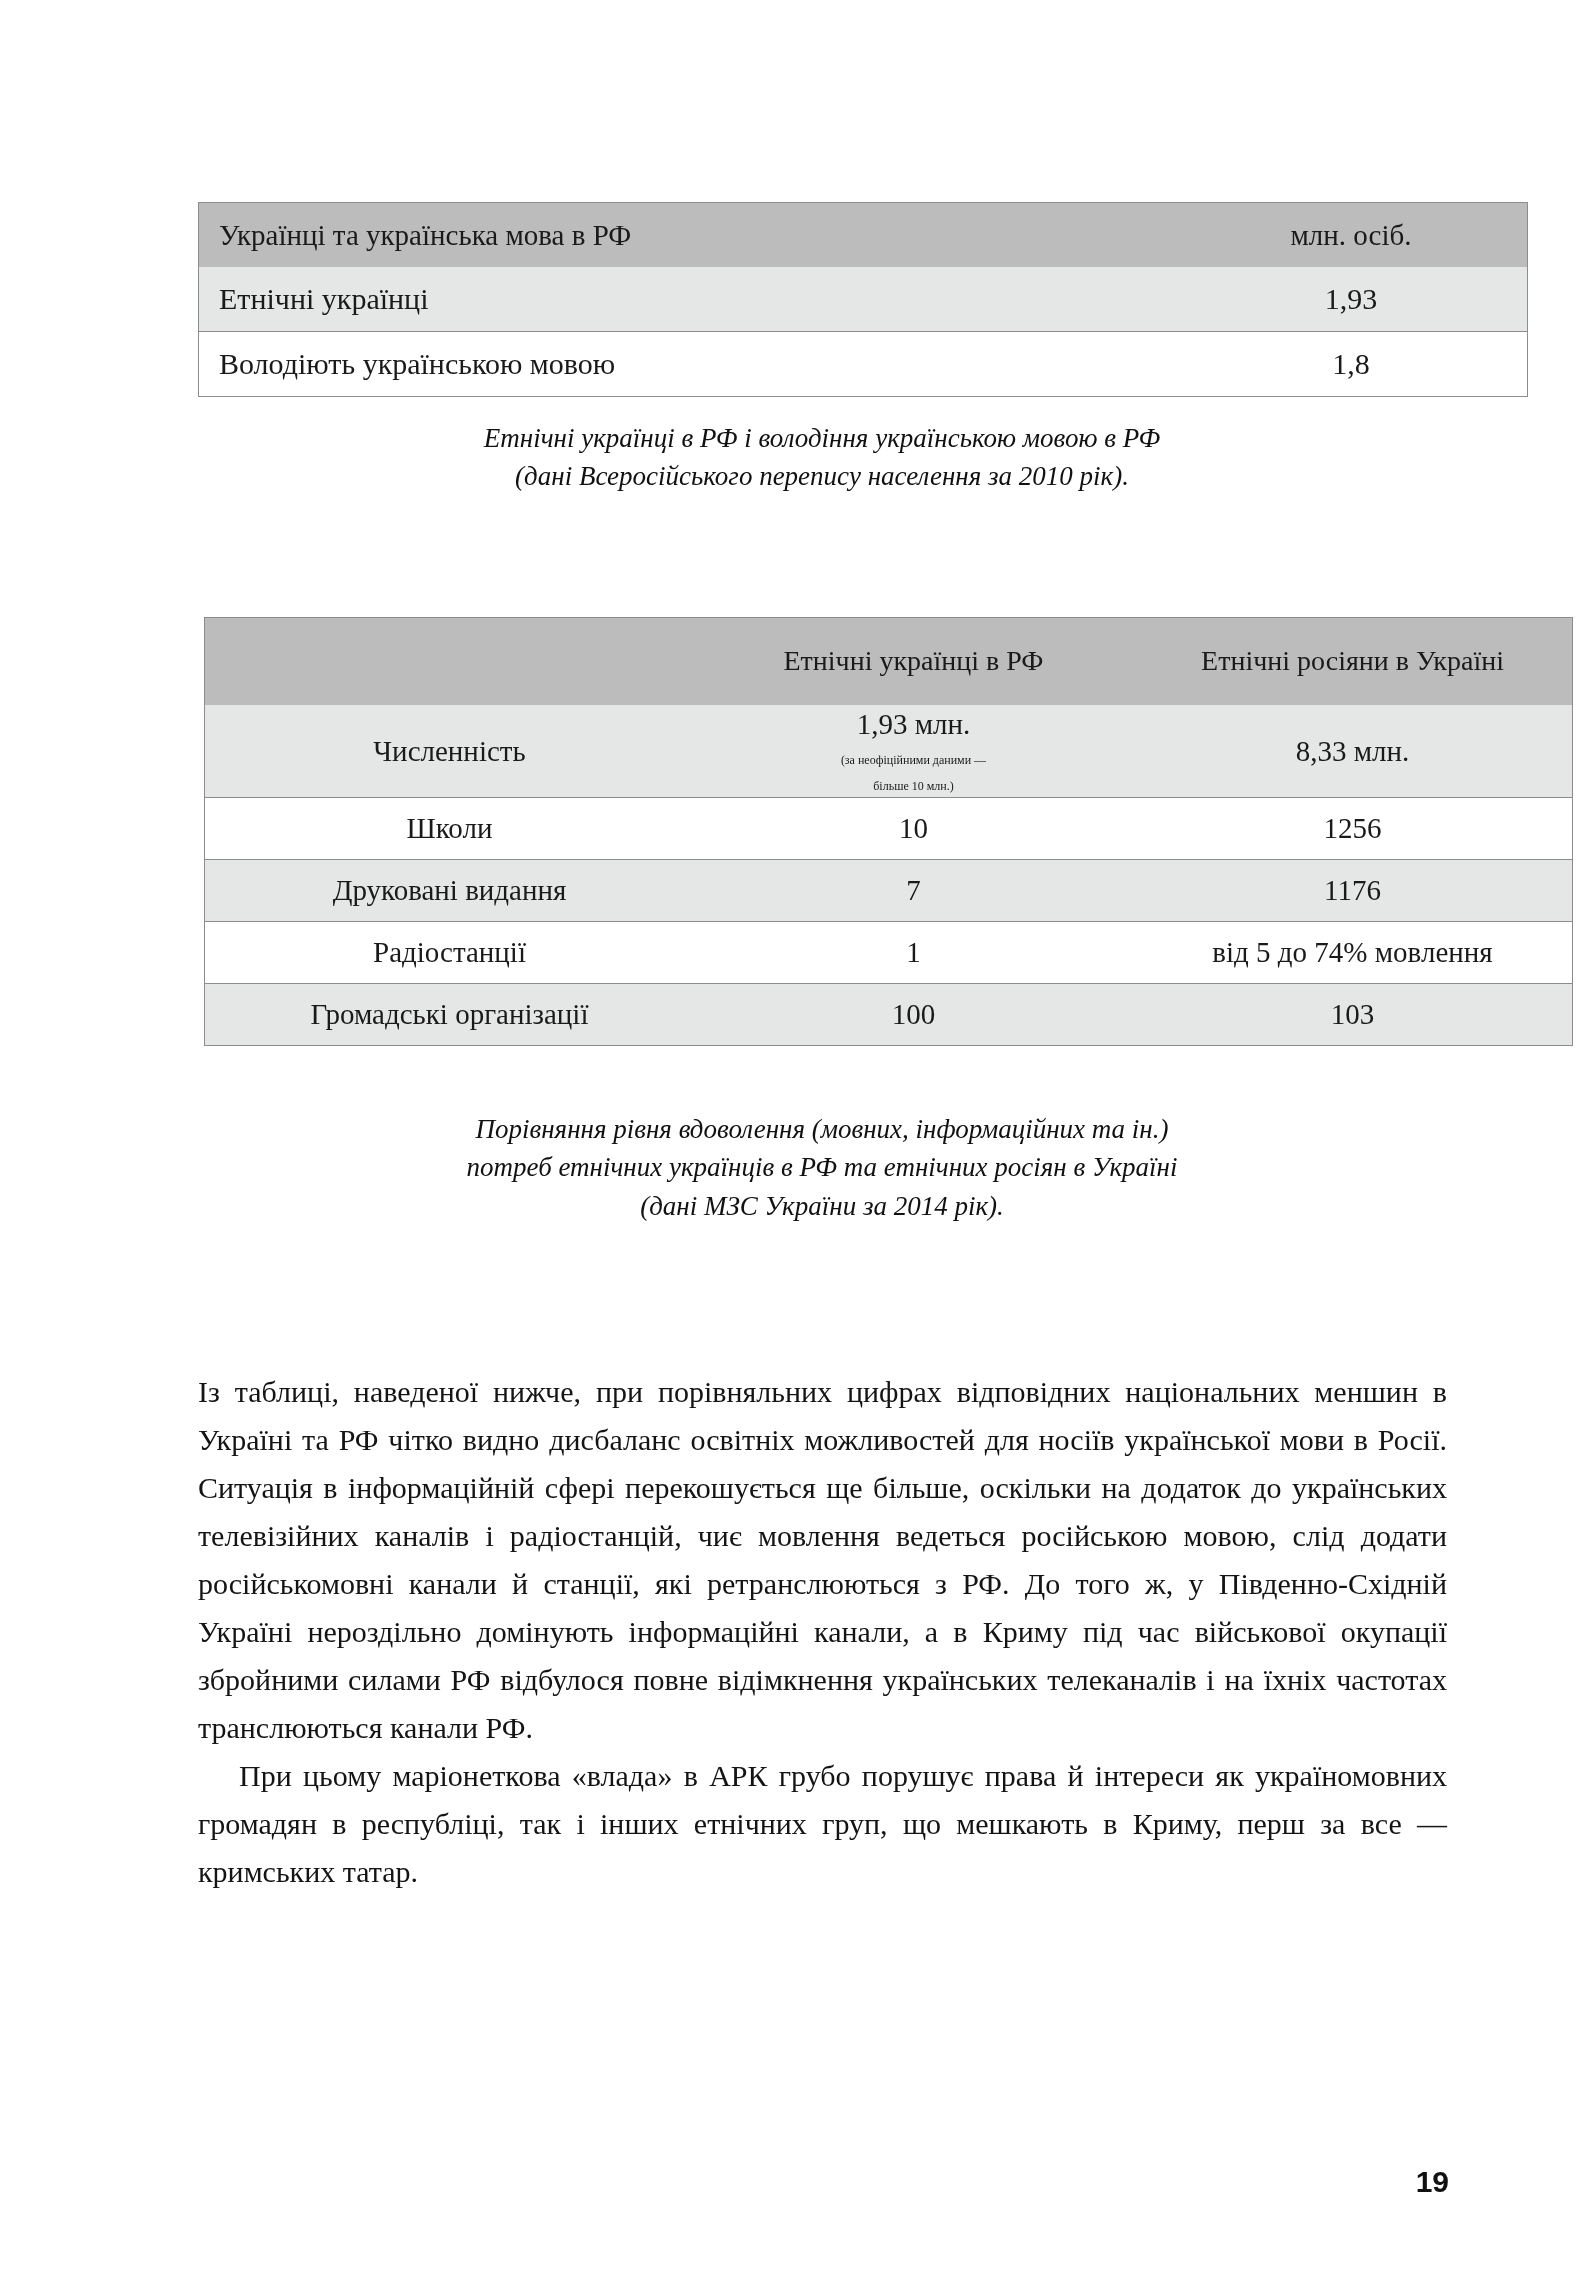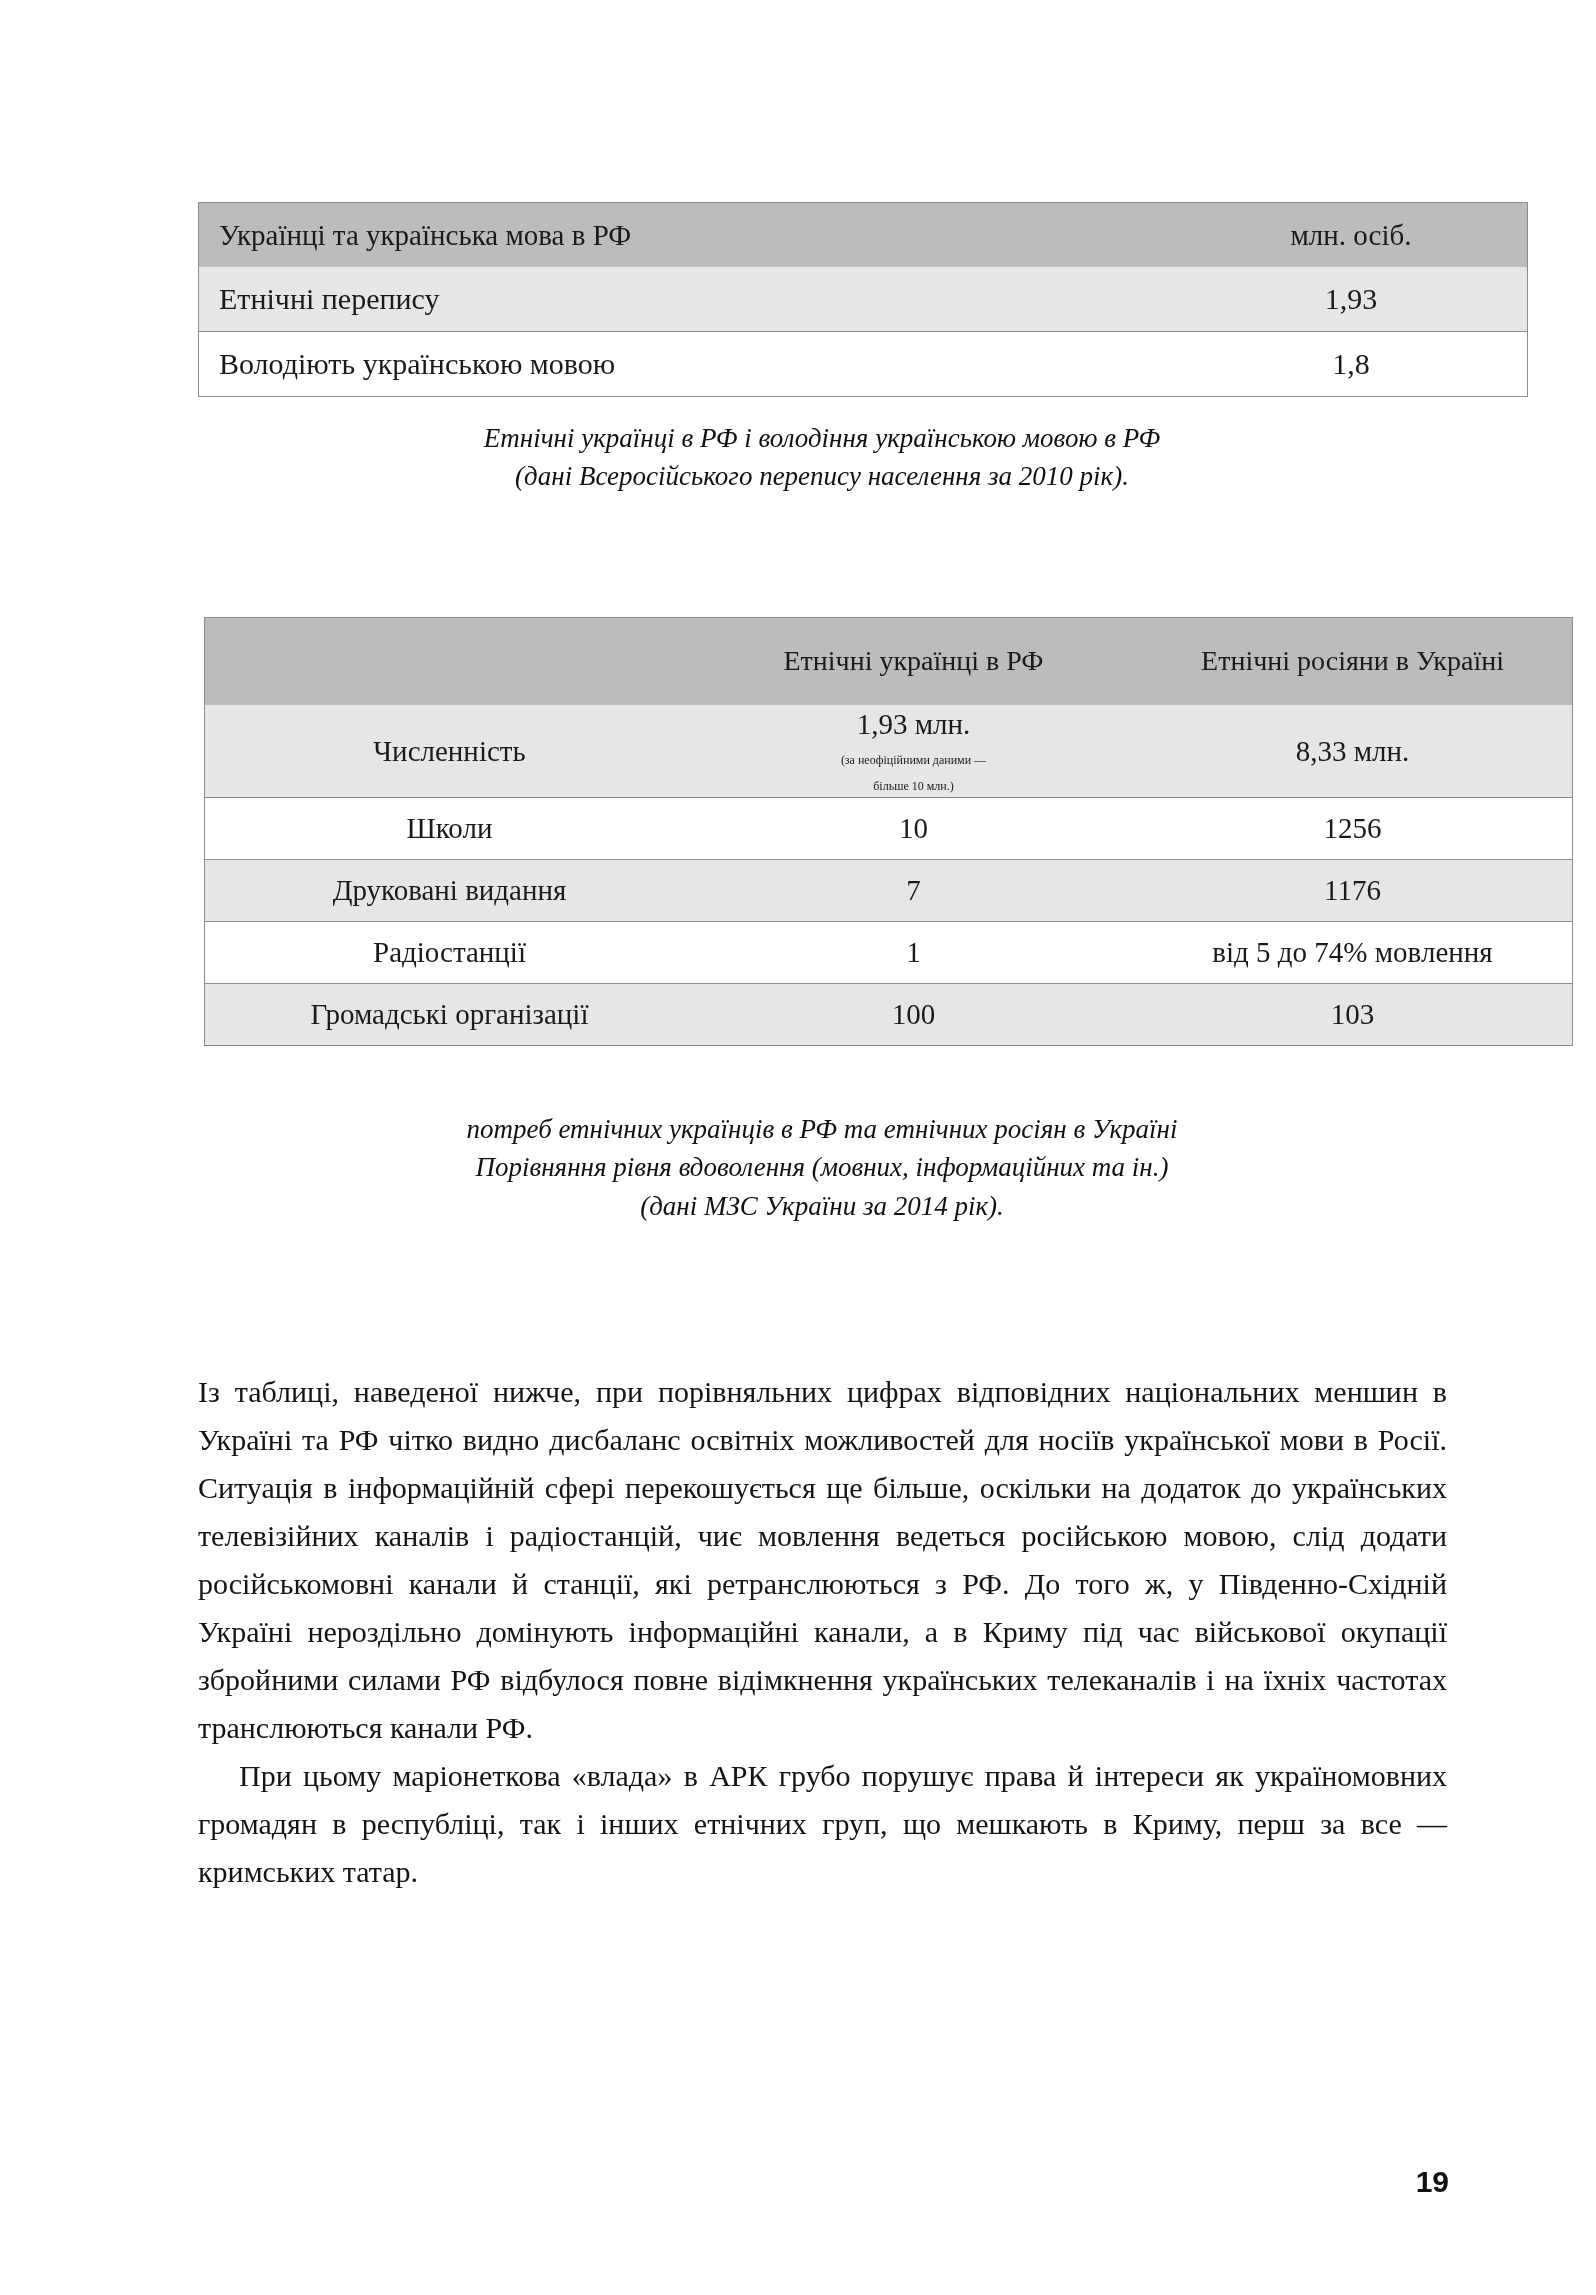--- a/index.html
+++ b/index.html
@@ -127,21 +127,21 @@
 
   <table id="table-one" class="doc-table">
     <thead>
       <tr class="hdr-row">
         <td class="c-label">Українці та українська мова в РФ</td>
         <td class="c-value">млн. осіб.</td>
       </tr>
     </thead>
     <tbody>
       <tr class="row-shade">
-        <td class="c-label">Етнічні перепису</td>
+        <td class="c-label">Етнічні українці</td>
         <td class="c-value">1,93</td>
       </tr>
       <tr class="row-plain">
         <td class="c-label">Володіють українською мовою</td>
         <td class="c-value">1,8</td>
       </tr>
     </tbody>
   </table>
 
   <div id="caption-one" class="caption">
@@ -193,22 +193,22 @@
       <tr class="row-shade">
         <td class="c-metric">Громадські організації</td>
         <td class="c-ukr">100</td>
         <td class="c-rus">103</td>
       </tr>
 
     </tbody>
   </table>
 
   <div id="caption-two" class="caption">
+    <span class="ln">Порівняння рівня вдоволення (мовних, інформаційних та ін.)</span>
     <span class="ln">потреб етнічних українців в РФ та етнічних росіян в Україні</span>
-    <span class="ln">Порівняння рівня вдоволення (мовних, інформаційних та ін.)</span>
     <span class="ln">(дані МЗС України за 2014 рік).</span>
   </div>
 
   <div class="body-block">
     <p>Із таблиці, наведеної нижче, при порівняльних цифрах відповідних національних меншин в Україні та РФ чітко видно дисбаланс освітніх можливостей для носіїв української мови в Росії. Ситуація в інформаційній сфері перекошується ще більше, оскільки на додаток до українських телевізійних каналів і радіостанцій, чиє мовлення ведеться російською мовою, слід додати російськомовні канали й станції, які ретранслюються з РФ. До того ж, у Південно-Східній Україні нероздільно домінують інформаційні канали, а в Криму під час військової окупації збройними силами РФ відбулося повне відімкнення українських телеканалів і на їхніх частотах транслюються канали РФ.</p>
     <p class="indent">При цьому маріонеткова «влада» в АРК грубо порушує права й інтереси як україномовних громадян в республіці, так і інших етнічних груп, що мешкають в Криму, перш за все — кримських татар.</p>
   </div>
 
   <div id="page-number">19</div>
 

